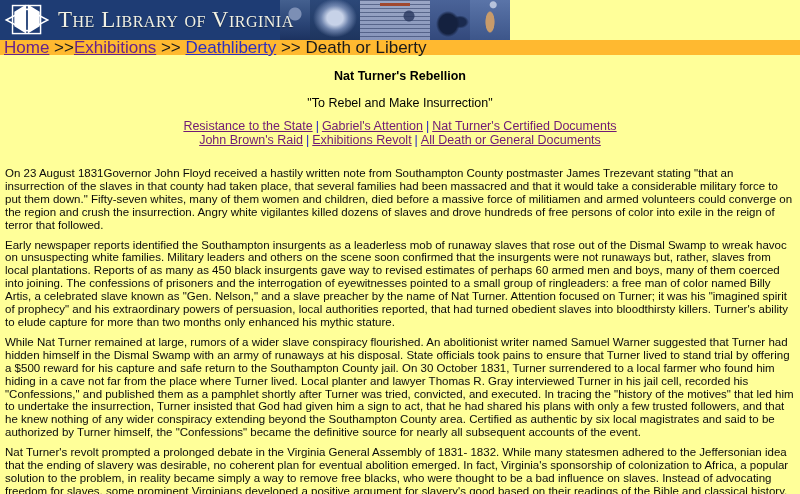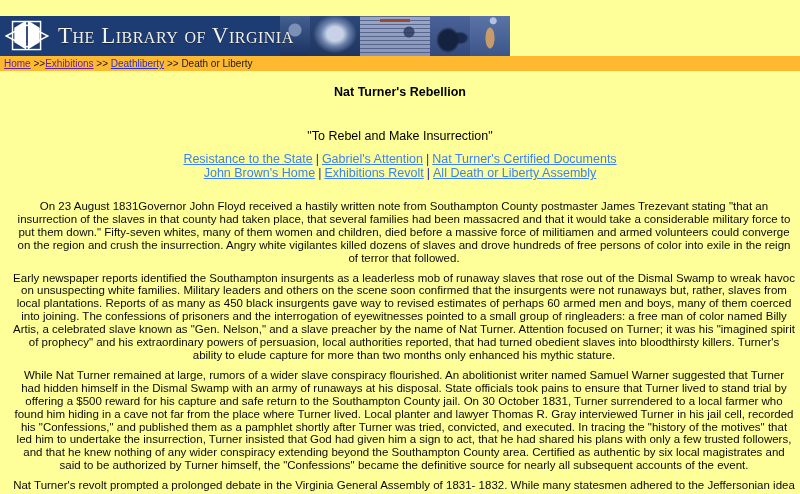--- a/index.html
+++ b/index.html
@@ -4,21 +4,21 @@
 <style>
   * { margin:0; padding:0; box-sizing:border-box; }
   html,body { background:#888; }
   .page{
     width:800px; height:494px; overflow:hidden; position:relative;
     background:#FFFF99;
     font-family:"Liberation Sans", sans-serif;
     color:#000;
   }
   
-  .banner{ height:40px; display:flex; background:#b91c1c;margin-top:16px; }
+  .banner{ height:40px; display:flex; background:#b91c1c; }
   .banner-main{
     width:510px; height:40px; background:#1E3C74;
     display:flex; align-items:center; position:relative; overflow:hidden;
   }
   .logo{ width:54px; height:40px; flex:0 0 54px; display:flex; align-items:center; justify-content:center; position:relative; z-index:2; }
   .banner-title{
     font-family:"Liberation Serif", serif;
     font-variant:small-caps;
     font-size:23px; letter-spacing:0.5px;
     color:#F1F1E4; white-space:nowrap;
@@ -47,39 +47,39 @@
                 linear-gradient(180deg,#4A6398 0%, #33497C 100%); }
   .tile-figure{ width:40px;
     background: radial-gradient(ellipse 7px 16px at 50% 55%, #C89B6A 0 60%, transparent 70%),
                 radial-gradient(circle at 58% 12%, #B7C3DC 0 3px, transparent 4px),
                 linear-gradient(180deg,#5A74A8 0%, #3D568A 100%); }
   .banner-spacer{ flex:1; background:#FFFF99; }
 
   
   .breadcrumb{
     height:15px; background:#FFB930;
-    font-size:10px; line-height:15px; padding-left:4px;
+    font-size:17px; line-height:15px; padding-left:4px;
     white-space:nowrap;
   }
   .breadcrumb a{ text-decoration:underline; }
   .bc-visited{ color:#68228B; }
   .bc-link{ color:#2F2FBF; }
   .bc-sep, .bc-current{ color:#1A1A1A; white-space:pre; }
 
   
   .content{ padding:14px 5px 0 5px; }
-  .page-title{ text-align:center; font-size:12.5px; font-weight:bold; margin-bottom:30px; }
+  .page-title{ text-align:center; font-size:12.5px; font-weight:bold; margin-bottom:13px; }
   .page-subtitle{ text-align:center; font-size:12.5px; margin-bottom:9px; }
   .nav-links{ text-align:center; font-size:12.5px; line-height:14px; }
-  .nav-links a{ color:#3b82f6; text-decoration:underline; }
+  .nav-links a{ color:#701a75; text-decoration:underline; }
   .nav-sep{ color:#2222CC; margin:0 3px; }
   .nav-links-block{ margin-bottom:20px; }
   .content p{
     font-size:11.5px; line-height:12.9px; margin-bottom:7px;
-    color:#0A0A0A; text-align:center;margin-left:8px;
+    color:#0A0A0A; text-align:left;
   }
 </style>
 </head>
 <body>
 
 <div class="page">
 
   <header class="banner">
     <div class="banner-main">
       <span class="logo">
@@ -112,21 +112,21 @@
 
     <h1 class="page-title">Nat Turner's Rebellion</h1>
 
     <div class="page-subtitle">"To Rebel and Make Insurrection"</div>
 
     <div class="nav-links-block">
       <div class="nav-links">
         <a href="#">Resistance to the State</a><span class="nav-sep">|</span><a href="#">Gabriel's Attention</a><span class="nav-sep">|</span><a href="#">Nat Turner's Certified Documents</a>
       </div>
       <div class="nav-links">
-        <a href="#">John Brown's Home</a><span class="nav-sep">|</span><a href="#">Exhibitions Revolt</a><span class="nav-sep">|</span><a href="#">All Death or Liberty Assembly</a>
+        <a href="#">John Brown's Raid</a><span class="nav-sep">|</span><a href="#">Exhibitions Revolt</a><span class="nav-sep">|</span><a href="#">All Death or General Documents</a>
       </div>
     </div>
 
     <p>On 23 August 1831Governor John Floyd received a hastily written note from Southampton County postmaster James Trezevant stating "that an insurrection of the slaves in that county had taken place, that several families had been massacred and that it would take a considerable military force to put them down."  Fifty-seven whites, many of them women and children, died before a massive force of militiamen and armed volunteers could converge on the region and crush the insurrection.  Angry white vigilantes killed dozens of slaves and drove hundreds of free persons of color into exile in the reign of terror that followed.</p>
     <p>Early newspaper reports identified the Southampton insurgents as a leaderless mob of runaway slaves that rose out of the Dismal Swamp to wreak havoc on unsuspecting white families. Military leaders and others on the scene soon confirmed that the insurgents were not runaways but, rather, slaves from local plantations.  Reports of as many as 450 black insurgents gave way to revised estimates of perhaps 60 armed men and boys, many of them coerced into joining.  The confessions of prisoners and the interrogation of eyewitnesses pointed to a small group of ringleaders: a free man of color named Billy Artis, a celebrated slave known as "Gen. Nelson," and a slave preacher by the name of Nat Turner.  Attention focused on Turner; it was his "imagined spirit of prophecy" and his extraordinary powers of persuasion, local authorities reported, that had turned obedient slaves into bloodthirsty killers.  Turner's ability to elude capture for more than two months only enhanced his mythic stature.</p>
     <p>While Nat Turner remained at large, rumors of a wider slave conspiracy flourished.  An abolitionist writer named Samuel Warner suggested that Turner had hidden himself in the Dismal Swamp with an army of runaways at his disposal. State officials took pains to ensure that Turner lived to stand trial by offering a $500 reward for his capture and safe return to the Southampton County jail.  On 30 October 1831, Turner surrendered to a local farmer who found him hiding in a cave not far from the place where Turner lived. Local planter and lawyer Thomas R. Gray interviewed Turner in his jail cell, recorded his "Confessions," and published them as a pamphlet shortly after Turner was tried, convicted, and executed.  In tracing the "history of the motives" that led him to undertake the insurrection, Turner insisted that God had given him a sign to act, that he had shared his plans with only a few trusted followers, and that he knew nothing of any wider conspiracy extending beyond the Southampton County area.  Certified as authentic by six local magistrates and said to be authorized by Turner himself, the "Confessions" became the definitive source for nearly all subsequent accounts of the event.</p>
     <p>Nat Turner's revolt prompted a prolonged debate in the Virginia General Assembly of 1831- 1832.  While many statesmen adhered to the Jeffersonian idea that the ending of slavery was desirable, no coherent plan for eventual abolition emerged.  In fact, Virginia's sponsorship of colonization to Africa, a popular solution to the problem, in reality became simply a way to remove free blacks, who were thought to be a bad influence on slaves. Instead of advocating freedom for slaves, some prominent Virginians developed a positive argument for slavery's good based on their readings of the Bible and classical history.  As a result of Turner's actions, Virginia's legislators enacted more laws to limit the activities of African Americans, both free and enslaved.  The freedom of slaves to communicate and congregate was directly attacked.  No one could assemble a group of African Americans to teach reading or writing, nor could anyone be paid to teach a slave.  Preaching by slaves and free blacks was forbidden.</p>
 
   </main>
 </div>

